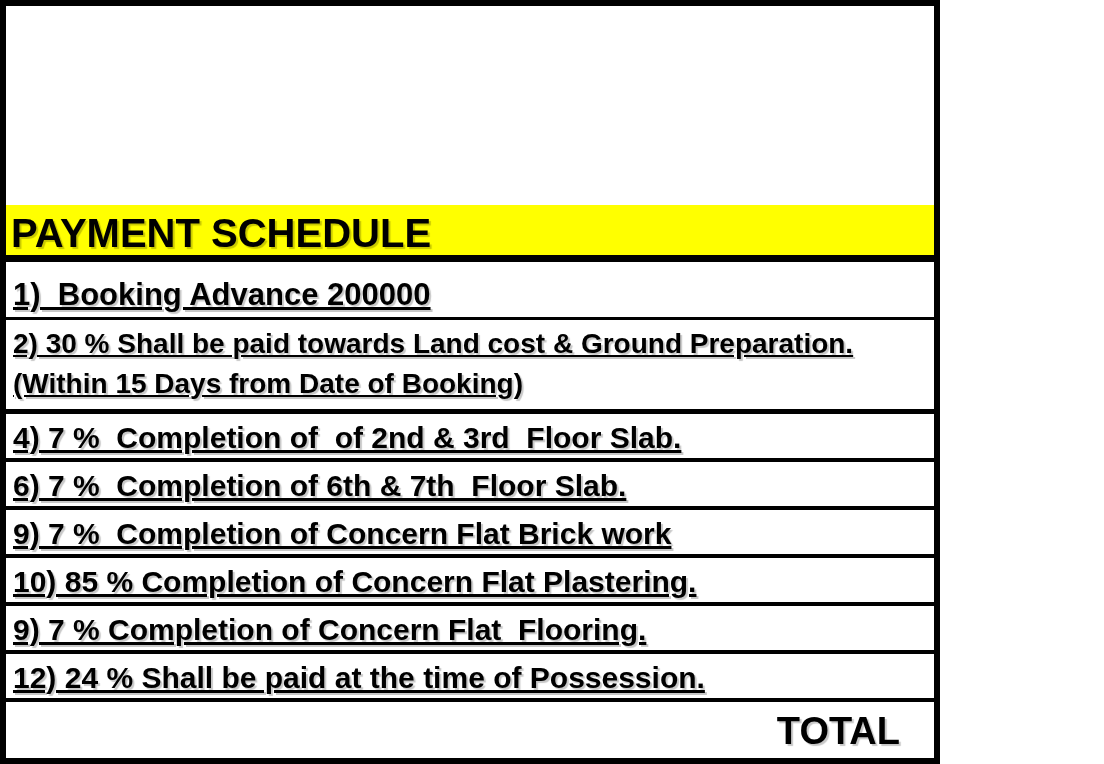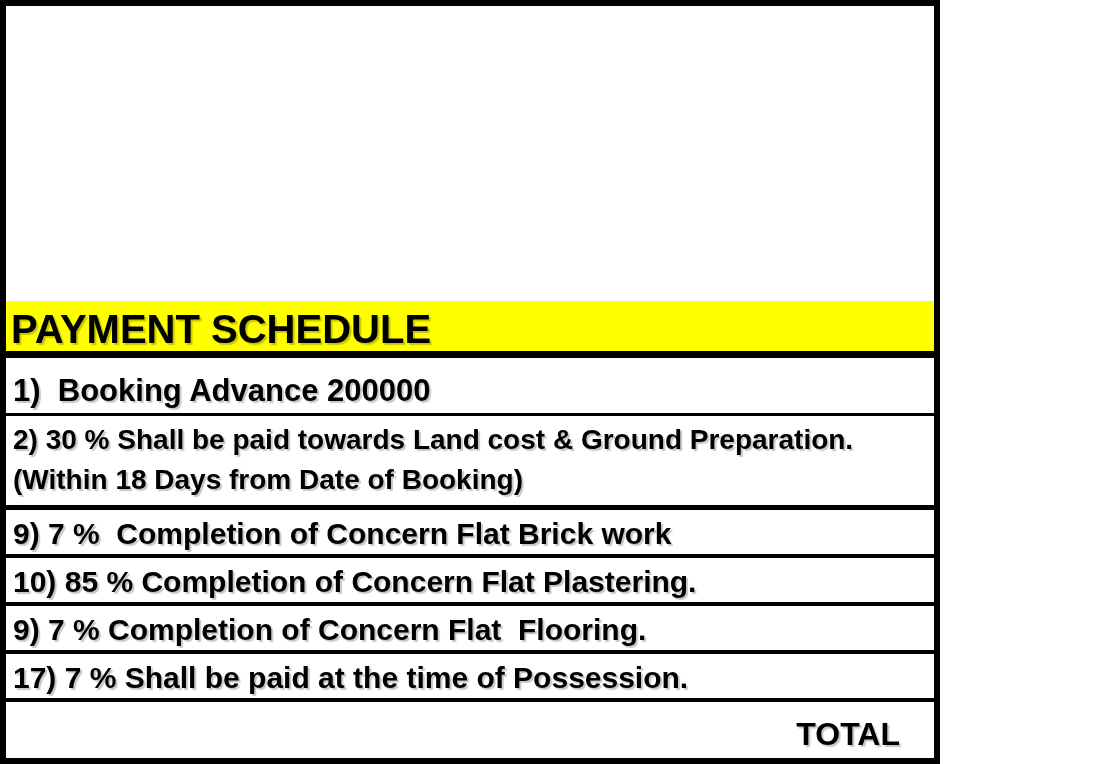--- a/index.html
+++ b/index.html
@@ -39,64 +39,71 @@
     font-size: 40px;
     line-height: 1.05;
   }
   .row {
     border-bottom: 4px solid #000000;
     display: flex;
     flex-direction: column;
     justify-content: flex-end;
     padding: 0 0 3px 7px;
     line-height: 1.18;
+    text-decoration: underline;
   }
   .row:nth-child(1)  { height: 58px; border-bottom-width: 3px; font-size: 31px; }
   .row:nth-child(2)  { height: 94px; border-bottom-width: 5px; font-size: 28px; line-height: 40px; padding-bottom: 5px; }
   .row:nth-child(n+3):nth-child(-n+8)  { height: 48px; font-size: 30px; }
   .row:nth-child(n+9):nth-child(-n+11) { height: 49px; font-size: 33px; padding-left: 31px; }
   .row:nth-child(12) { height: 52px; border-bottom-width: 7px; font-size: 33px; }
   .total-row {
     height: 56px;
     display: flex;
     align-items: flex-end;
     justify-content: flex-end;
     padding: 0 34px 5px 0;
-    font-size: 32px;
+    font-size: 38px;
   }
 </style>
 </head>
 <body>
 
 <div class="sheet">
   <div class="table">
 
     <div class="header-row" style="background: rgb(255, 255, 0);">
       <span class="txt">PAYMENT SCHEDULE</span>
     </div>
 
     <div id="rows">
         <div class="row">
           <div class="txt">1)  Booking Advance 200000</div>
         </div>
         <div class="row">
           <div class="txt">2) 30 % Shall be paid towards Land cost &amp; Ground Preparation.</div>
-          <div class="txt">(Within 18 Days from Date of Booking)</div>
+          <div class="txt">(Within 15 Days from Date of Booking)</div>
+        </div>
+        <div class="row">
+          <div class="txt">4) 7 %  Completion of  of 2nd &amp; 3rd  Floor Slab.</div>
+        </div>
+        <div class="row">
+          <div class="txt">6) 7 %  Completion of 6th &amp; 7th  Floor Slab.</div>
         </div>
         <div class="row">
           <div class="txt">9) 7 %  Completion of Concern Flat Brick work</div>
         </div>
         <div class="row">
           <div class="txt">10) 85 % Completion of Concern Flat Plastering.</div>
         </div>
         <div class="row">
           <div class="txt">9) 7 % Completion of Concern Flat  Flooring.</div>
         </div>
         <div class="row">
-          <div class="txt">17) 7 % Shall be paid at the time of Possession.</div>
+          <div class="txt">12) 24 % Shall be paid at the time of Possession.</div>
         </div>
       </div>
 
     <div class="total-row">
       <span class="txt">TOTAL</span>
     </div>
 
   </div>
 </div>
 

